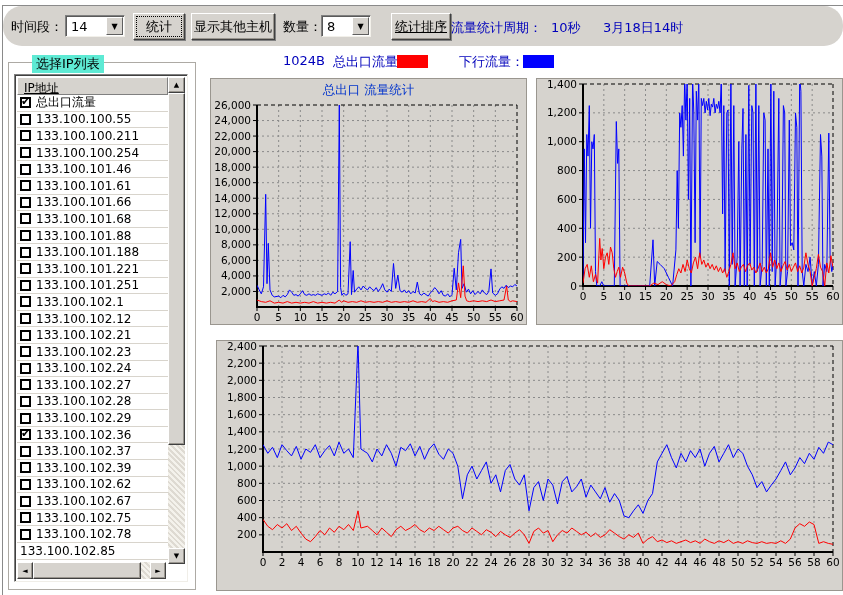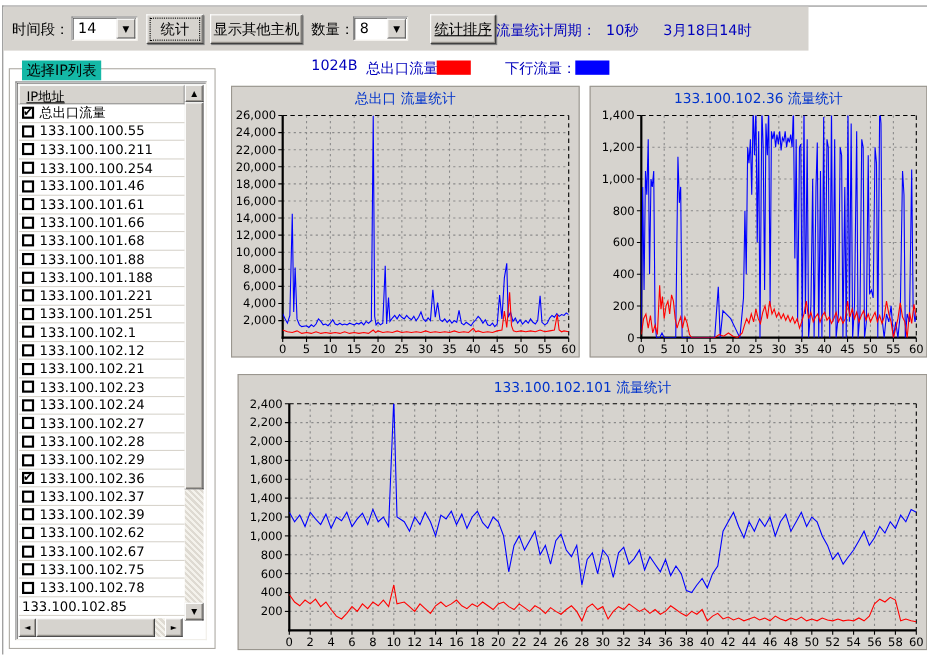--- a/index.html
+++ b/index.html
@@ -5,21 +5,21 @@
   * { margin:0; padding:0; box-sizing:border-box; }
   html,body { width:843px; height:595px; background:#fff; overflow:hidden;
     font-family:"DejaVu Sans","Liberation Sans",sans-serif; }
   .abs { position:absolute; }
 
   
   .frame-top { left:2px; top:5px; width:841px; height:1px; background:#8a8a8a; }
   .frame-left { left:2px; top:5px; width:1px; height:590px; background:#8a8a8a; }
 
   
-  .toolbar { left:3px; top:6px; width:732px; height:40px; background:#d6d3ce; }
+  .toolbar { left:3px; top:6px; width:840px; height:40px; background:#d6d3ce;border-radius:19px; }
   .tb-label { position:absolute; font-size:13px; color:#000; top:12px; white-space:nowrap; }
   .tb-blue  { position:absolute; font-size:13px; color:#0000bb; top:13px; white-space:nowrap; }
 
   .combo { position:absolute; height:22px; background:#fff;
     border:1px solid #808080; border-right-color:#f2f0ea; border-bottom-color:#f2f0ea;
     box-shadow: inset 1px 1px 0 #5a5a5a; }
   .combo .val { position:absolute; left:5px; top:3px; font-size:13px; color:#000; }
   .combo .drop { position:absolute; right:1px; top:1px; bottom:1px; width:17px;
     background:#d6d3ce; border:1px solid #fff; border-right-color:#5f5f5f; border-bottom-color:#5f5f5f;
     text-align:center; font-size:8px; line-height:18px; color:#000; }
@@ -30,21 +30,21 @@
     display:flex; align-items:center; justify-content:center; white-space:nowrap; }
   .btn3d.focused { outline:1px dotted #000; outline-offset:-4px; }
 
   
   .legend-text { position:absolute; top:53px; font-size:13px; color:#0000bb; white-space:nowrap; }
   .swatch { position:absolute; top:55px; width:31px; height:13px; }
 
   
   .groupbox { left:8px; top:62px; width:188px; height:528px;
     border:1px solid #adaaa4; box-shadow: inset 1px 1px 0 #fff; background:#fff; }
-  .group-label { left:20px; top:55px; background:#14b8a6; padding:0 4px; font-size:13px; color:#000;text-align:right; }
+  .group-label { left:32px; top:55px; background:#5eead4; padding:0 4px; font-size:13px; color:#000;text-align:right; }
   .listbox { left:14px; top:74px; width:174px; height:508px; background:#fff;
     border:1px solid #808080; border-right-color:#f0eee8; border-bottom-color:#f0eee8;
     box-shadow: inset 1px 1px 0 #404040; padding-left: 32px; }
   .col-header { position:absolute; left:2px; top:2px; right:19px; height:18px; background:#d6d3ce;
     border:1px solid #fff; border-right-color:#808080; border-bottom-color:#808080;
     font-size:12px; color:#000; text-decoration:underline; padding:2px 0 0 6px; }
   .rows { position:absolute; left:2px; top:20px; right:19px; height:466px; overflow:hidden; background:#fff; }
   .row { display:flex; align-items:center; height:16.6px; border-bottom:1px solid #d8d4cc; padding-left:3px; }
   .cb { width:11px; height:11px; border:2px solid #000; background:#fff; margin-right:5px; flex:0 0 auto; position:relative; }
   .cb.on::after { content:"✔"; position:absolute; left:-1px; top:-4px; font-size:11px; color:#000; }
@@ -328,21 +328,20 @@
         <line x1="284.3333333333333" y1="207" x2="284.3333333333333" y2="211" stroke="#000"></line>
         <text x="284.3333333333333" y="221" text-anchor="middle" font-size="10.5" fill="#000">55</text>
         <line x1="306" y1="207" x2="306" y2="211" stroke="#000"></line>
         <text x="306" y="221" text-anchor="middle" font-size="10.5" fill="#000">60</text>
         <polyline points="46.0,185.2 48.2,189.9 50.3,193.8 52.5,186.8 54.7,94.3 56.0,183.7 57.3,143.3 59.0,189.9 61.2,195.3 63.3,196.9 67.7,196.1 69.8,197.7 72.0,195.3 74.2,196.9 76.3,194.6 78.5,189.9 80.7,192.2 82.8,195.3 85.0,194.6 87.2,196.1 89.3,193.8 91.5,190.7 93.7,194.6 95.8,195.3 98.0,193.8 100.2,195.3 102.3,194.6 104.5,195.3 106.7,193.8 108.8,194.6 111.0,195.3 113.2,193.8 115.3,194.6 117.5,193.0 119.7,195.3 121.8,192.2 124.0,193.8 126.6,191.5 128.3,5.0 129.6,187.6 130.9,195.3 132.7,193.0 134.8,195.3 137.0,193.8 139.2,141.7 140.5,194.6 142.2,170.5 143.5,192.2 145.7,189.1 147.8,186.8 150.0,189.9 152.2,186.0 154.3,188.4 156.5,189.9 158.7,186.8 160.8,189.1 163.0,190.7 165.2,187.6 167.3,191.5 169.5,188.4 171.7,183.7 173.8,189.9 176.0,192.2 178.2,189.1 180.3,191.5 182.5,163.5 184.7,188.4 186.8,175.1 189.0,190.7 191.2,192.2 193.3,189.9 195.5,193.0 197.7,190.7 199.8,193.8 202.0,191.5 204.2,193.0 206.3,182.1 208.5,193.8 210.7,195.3 212.8,193.0 215.0,194.6 217.2,196.1 219.3,193.0 221.5,190.7 223.7,187.6 225.8,189.9 228.0,193.8 230.2,190.7 232.3,195.3 234.5,196.1 236.7,193.8 238.8,196.9 241.0,194.6 243.2,168.2 245.3,189.9 247.5,152.6 249.7,139.4 251.0,188.4 253.1,183.7 255.3,192.2 257.5,189.1 259.6,193.8 261.8,190.7 264.0,194.6 267.0,191.5 269.2,193.8 271.3,189.9 273.5,193.0 275.7,194.6 277.8,191.5 280.0,168.9 281.7,193.0 284.3,195.3 286.5,193.8 288.7,189.1 290.8,186.8 293.0,188.4 295.2,185.2 297.3,187.6 299.5,186.0 301.7,186.8 303.8,184.5 306.0,186.0" fill="none" stroke="#0000ff" stroke-width="1" clip-path="url(#clip0)"></polyline>
         <polyline points="46.0,200.0 50.3,201.6 54.7,202.3 59.0,200.8 63.3,203.1 67.7,202.3 72.0,203.1 76.3,201.6 80.7,203.1 85.0,202.3 89.3,203.1 93.7,202.3 98.0,203.1 102.3,201.6 106.7,203.1 111.0,202.3 115.3,203.1 119.7,202.3 124.0,203.1 128.3,200.0 130.5,202.3 132.7,200.8 137.0,202.3 141.3,201.6 145.7,202.3 150.0,200.8 154.3,202.3 158.7,201.6 163.0,202.3 167.3,201.6 171.7,202.3 176.0,200.8 180.3,202.3 184.7,201.6 189.0,202.3 193.3,201.6 197.7,202.3 202.0,200.8 206.3,202.3 210.7,201.6 215.0,202.3 219.3,198.5 221.5,201.6 223.7,200.8 228.0,202.3 232.3,201.6 236.7,202.3 241.0,200.8 245.3,200.0 247.5,182.9 249.7,197.7 252.3,165.8 254.0,196.1 255.7,200.8 258.3,201.6 262.7,200.8 267.0,201.6 271.3,200.8 275.7,201.6 280.0,200.0 284.3,201.6 288.7,200.8 293.0,200.0 295.6,186.0 297.3,200.0 299.5,201.6 301.7,200.8 306.0,201.6" fill="none" stroke="#ff0000" stroke-width="1" clip-path="url(#clip0)"></polyline>
       </svg>
     </div>
 </div>
 <div class="abs panel panel-2">
-  <div class="chart-title">133.100.102.36 流量统计</div>
   <div class="plot">
       <svg width="305" height="224" viewBox="0 0 305 224">
         <line x1="66.83333333333333" y1="5" x2="66.83333333333333" y2="207" stroke="#8a8a8a" stroke-dasharray="2,3"></line>
         <line x1="87.66666666666666" y1="5" x2="87.66666666666666" y2="207" stroke="#8a8a8a" stroke-dasharray="2,3"></line>
         <line x1="108.5" y1="5" x2="108.5" y2="207" stroke="#8a8a8a" stroke-dasharray="2,3"></line>
         <line x1="129.33333333333331" y1="5" x2="129.33333333333331" y2="207" stroke="#8a8a8a" stroke-dasharray="2,3"></line>
         <line x1="150.16666666666669" y1="5" x2="150.16666666666669" y2="207" stroke="#8a8a8a" stroke-dasharray="2,3"></line>
         <line x1="171" y1="5" x2="171" y2="207" stroke="#8a8a8a" stroke-dasharray="2,3"></line>
         <line x1="191.83333333333334" y1="5" x2="191.83333333333334" y2="207" stroke="#8a8a8a" stroke-dasharray="2,3"></line>
         <line x1="212.66666666666666" y1="5" x2="212.66666666666666" y2="207" stroke="#8a8a8a" stroke-dasharray="2,3"></line>
@@ -403,21 +402,20 @@
         <line x1="275.16666666666663" y1="207" x2="275.16666666666663" y2="211" stroke="#000"></line>
         <text x="275.16666666666663" y="221" text-anchor="middle" font-size="10.5" fill="#000">55</text>
         <line x1="296" y1="207" x2="296" y2="211" stroke="#000"></line>
         <text x="296" y="221" text-anchor="middle" font-size="10.5" fill="#000">60</text>
         <polyline points="46.0,199.8 47.3,69.9 48.5,163.7 49.8,55.5 51.0,77.1 52.3,26.6 53.5,149.3 54.8,62.7 56.0,69.9 57.3,55.5 58.5,192.6 59.8,207.0 62.7,207.0 64.8,202.7 66.8,207.0 71.0,207.0 75.2,207.0 77.3,207.0 79.3,42.5 80.6,84.4 81.8,69.9 83.1,207.0 85.6,207.0 87.7,207.0 91.8,207.0 96.0,207.0 100.2,207.0 104.3,207.0 108.5,207.0 112.7,207.0 116.0,160.8 117.7,207.0 120.2,182.5 123.1,185.4 127.3,189.7 131.4,198.3 135.6,207.0 138.9,170.9 140.2,91.6 141.4,149.3 142.7,33.9 143.9,48.3 145.2,26.6 146.4,77.1 147.7,-2.2 148.9,41.1 150.2,-2.2 151.4,120.4 152.7,19.4 153.9,207.0 155.6,-2.2 156.8,33.9 158.1,163.7 159.3,12.2 160.6,41.1 161.8,-2.2 163.1,178.1 164.3,19.4 165.6,26.6 166.8,19.4 168.1,33.9 169.3,22.3 170.6,31.0 171.8,19.4 173.1,36.7 174.3,25.2 175.6,28.1 176.8,19.4 178.1,33.9 179.3,25.2 180.6,29.5 181.8,22.3 183.1,33.9 184.3,-2.2 185.6,134.9 186.8,26.6 188.1,192.6 189.8,33.9 191.0,31.0 192.3,207.0 193.9,-2.2 195.2,185.4 196.8,26.6 198.1,207.0 200.2,178.1 201.8,62.7 203.1,207.0 204.8,69.9 206.0,29.5 207.3,207.0 208.9,55.5 210.2,207.0 211.8,6.4 213.1,185.4 214.8,26.6 216.0,33.9 217.3,207.0 218.9,-2.2 220.2,192.6 221.8,26.6 223.1,207.0 225.2,185.4 226.8,33.9 228.1,41.1 229.3,207.0 231.0,69.9 232.3,207.0 233.9,-2.2 235.2,192.6 236.8,12.2 238.1,207.0 239.8,178.1 241.8,19.4 243.1,207.0 244.8,185.4 246.4,26.6 247.7,33.9 248.9,207.0 250.6,192.6 252.3,41.1 253.5,166.6 255.2,163.7 256.8,170.9 258.5,33.9 259.8,48.3 261.0,207.0 262.7,-2.2 263.9,12.2 265.2,192.6 266.8,207.0 268.9,185.4 271.0,192.6 273.1,178.1 275.2,207.0 277.3,192.6 279.3,207.0 281.4,185.4 283.5,55.5 284.8,77.1 286.0,207.0 287.7,185.4 289.8,192.6 291.8,54.1 293.1,178.1 294.8,192.6 296.0,185.4" fill="none" stroke="#0000ff" stroke-width="1" clip-path="url(#clip1)"></polyline>
         <polyline points="46.0,204.1 48.1,189.7 50.2,185.4 52.3,198.3 54.3,186.8 56.4,202.7 58.5,195.5 60.6,204.1 62.7,159.4 63.9,181.0 65.2,169.5 66.8,189.7 68.5,178.1 70.2,173.8 71.8,185.4 73.5,168.0 75.2,173.8 76.8,189.7 78.5,198.3 80.2,192.6 81.8,188.2 83.5,198.3 85.6,188.2 87.7,194.0 89.8,204.1 91.8,207.0 96.0,207.0 100.2,207.0 104.3,207.0 108.5,207.0 112.7,207.0 116.8,204.1 121.0,205.6 125.2,202.7 129.3,205.6 133.5,207.0 137.7,202.7 139.8,195.5 141.8,189.7 143.9,194.0 146.0,185.4 148.1,192.6 150.2,181.0 152.3,189.7 154.3,194.0 156.4,183.9 158.5,178.1 160.6,189.7 162.7,173.8 164.8,185.4 166.8,181.0 168.9,188.2 171.0,183.9 173.1,189.7 175.2,185.4 177.3,191.1 179.3,186.8 181.4,192.6 183.5,188.2 185.6,194.0 187.7,189.7 189.8,198.3 191.8,192.6 193.9,185.4 196.0,173.8 198.1,189.7 200.2,183.9 202.3,192.6 204.3,188.2 206.4,185.4 208.5,192.6 210.6,186.8 212.7,183.9 214.8,191.1 216.8,188.2 218.9,194.0 221.0,189.7 223.1,183.9 225.2,192.6 227.3,188.2 229.3,194.0 231.4,189.7 233.5,173.8 235.6,188.2 237.7,181.0 239.8,189.7 241.8,183.9 243.9,192.6 246.0,186.8 248.1,182.5 250.2,191.1 252.3,185.4 254.3,192.6 256.4,188.2 258.5,183.9 260.6,192.6 262.7,186.8 264.8,194.0 266.8,188.2 268.9,173.8 271.0,185.4 273.1,192.6 275.2,207.0 277.3,198.3 279.3,189.7 281.4,175.3 283.5,188.2 285.6,192.6 287.7,207.0 289.8,183.9 291.8,194.0 293.9,176.7 296.0,188.2" fill="none" stroke="#ff0000" stroke-width="1" clip-path="url(#clip1)"></polyline>
       </svg>
     </div>
 </div>
 <div class="abs panel panel-3">
-  <div class="chart-title">133.100.102.101 流量统计</div>
   <div class="plot">
       <svg width="625" height="228" viewBox="0 0 625 228">
         <line x1="65" y1="5" x2="65" y2="211" stroke="#8a8a8a" stroke-dasharray="2,3"></line>
         <line x1="84" y1="5" x2="84" y2="211" stroke="#8a8a8a" stroke-dasharray="2,3"></line>
         <line x1="103" y1="5" x2="103" y2="211" stroke="#8a8a8a" stroke-dasharray="2,3"></line>
         <line x1="122" y1="5" x2="122" y2="211" stroke="#8a8a8a" stroke-dasharray="2,3"></line>
         <line x1="141" y1="5" x2="141" y2="211" stroke="#8a8a8a" stroke-dasharray="2,3"></line>
         <line x1="160" y1="5" x2="160" y2="211" stroke="#8a8a8a" stroke-dasharray="2,3"></line>
         <line x1="179" y1="5" x2="179" y2="211" stroke="#8a8a8a" stroke-dasharray="2,3"></line>
         <line x1="198" y1="5" x2="198" y2="211" stroke="#8a8a8a" stroke-dasharray="2,3"></line>

